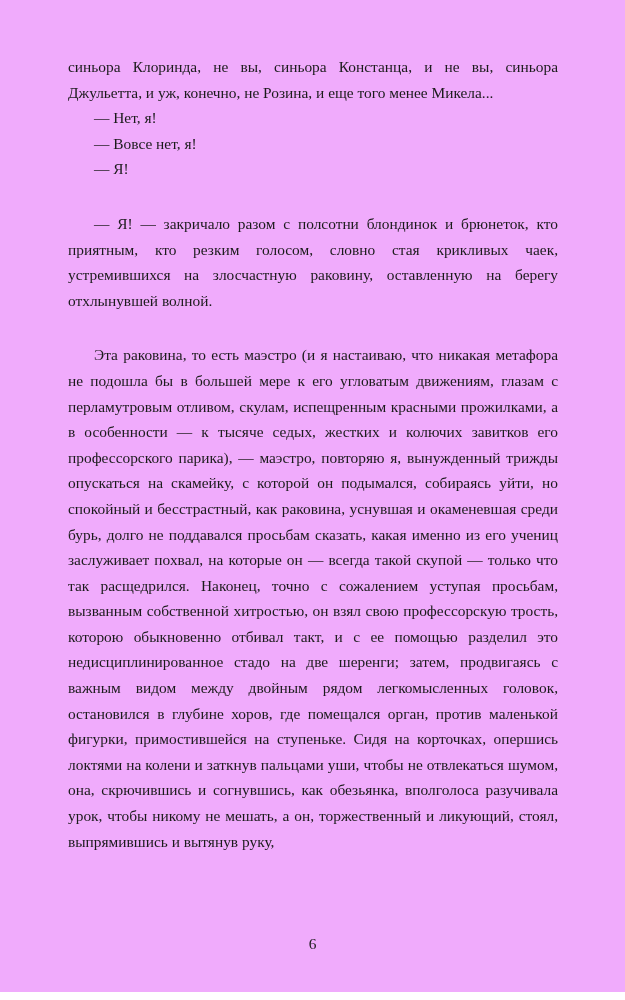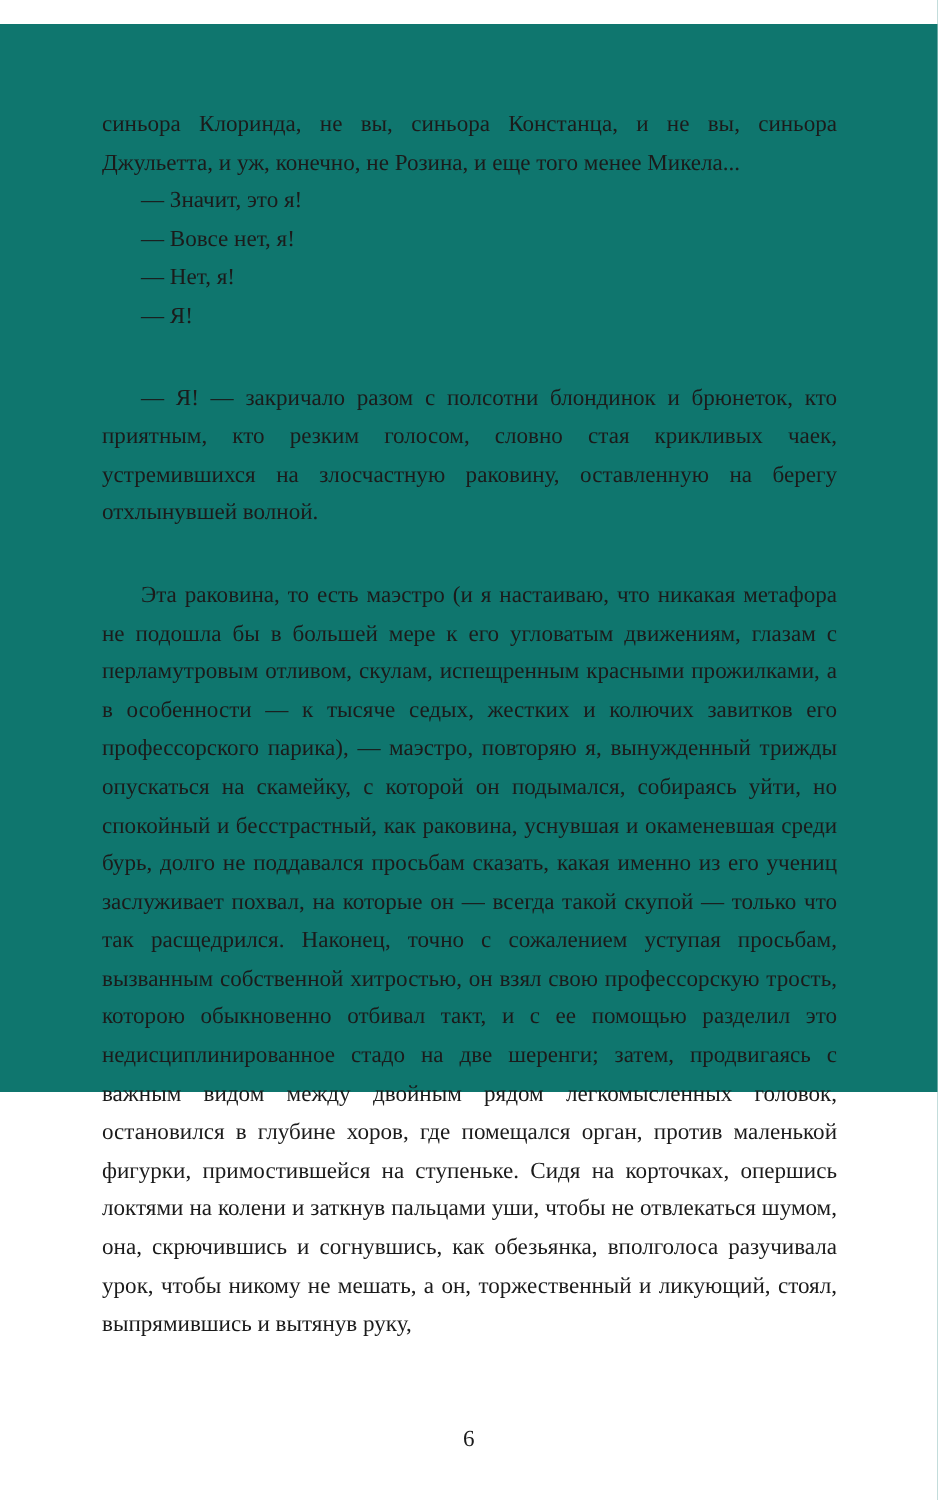--- a/index.html
+++ b/index.html
@@ -11,24 +11,24 @@
     width: 625px;
     height: 1000px;
     font-family: "Liberation Serif", "DejaVu Serif", serif;
     color: #1a1a1a;
     position: relative;
     overflow: hidden;
   }
   .page {
     position: absolute;
     left: 0;
-    top: 16px;
+    top: 0;
     width: 625px;
-    height: 712px;
-    background: #0f766e;
+    height: 992px;
+    background: #f0abfc;
   }
   .text-block {
     position: absolute;
     left: 68px;
     top: 54px;
     width: 490px;
   }
   p {
     margin: 0;
     font-size: 15.4px;
@@ -58,21 +58,20 @@
     font-size: 15.4px;
     color: #1b1b1b;
   }
 </style>
 </head>
 <body>
 
 <div class="page">
   <div class="text-block">
     <p class="cont">синьора Клоринда, не вы, синьора Констанца, и не вы, синьора Джульетта, и уж, конечно, не Розина, и еще того менее Микела...</p>
-    <p class="dash">— Значит, это я!</p>
+    <p class="dash">— Нет, я!</p>
     <p class="dash">— Вовсе нет, я!</p>
-    <p class="dash">— Нет, я!</p>
     <p class="dash">— Я!</p>
     <p class="indent">— Я! — закричало разом с полсотни блондинок и брюнеток, кто приятным, кто резким голосом, словно стая крикливых чаек, устремившихся на злосчастную раковину, оставленную на берегу отхлынувшей волной.</p>
     <p class="indent">Эта раковина, то есть маэстро (и я настаиваю, что никакая метафора не подошла бы в большей мере к его угловатым движениям, глазам с перламутровым отливом, скулам, испещренным красными прожилками, а в особенности — к тысяче седых, жестких и колючих завитков его профессорского парика), — маэстро, повторяю я, вынужденный трижды опускаться на скамейку, с которой он подымался, собираясь уйти, но спокойный и бесстрастный, как раковина, уснувшая и окаменевшая среди бурь, долго не поддавался просьбам сказать, какая именно из его учениц заслуживает похвал, на которые он — всегда такой скупой — только что так расщедрился. Наконец, точно с сожалением уступая просьбам, вызванным собственной хитростью, он взял свою профессорскую трость, которою обыкновенно отбивал такт, и с ее помощью разделил это недисциплинированное стадо на две шеренги; затем, продвигаясь с важным видом между двойным рядом легкомысленных головок, остановился в глубине хоров, где помещался орган, против маленькой фигурки, примостившейся на ступеньке. Сидя на корточках, опершись локтями на колени и заткнув пальцами уши, чтобы не отвлекаться шумом, она, скрючившись и согнувшись, как обезьянка, вполголоса разучивала урок, чтобы никому не мешать, а он, торжественный и ликующий, стоял, выпрямившись и вытянув руку,</p>
   </div>
   <div class="page-number">6</div>
 </div>
 
 </body></html>

